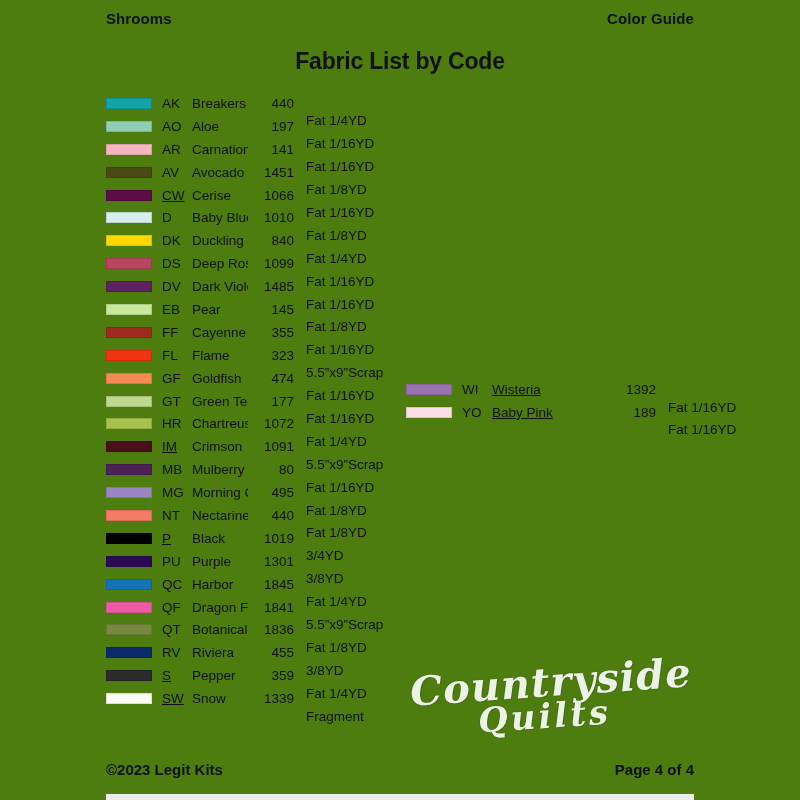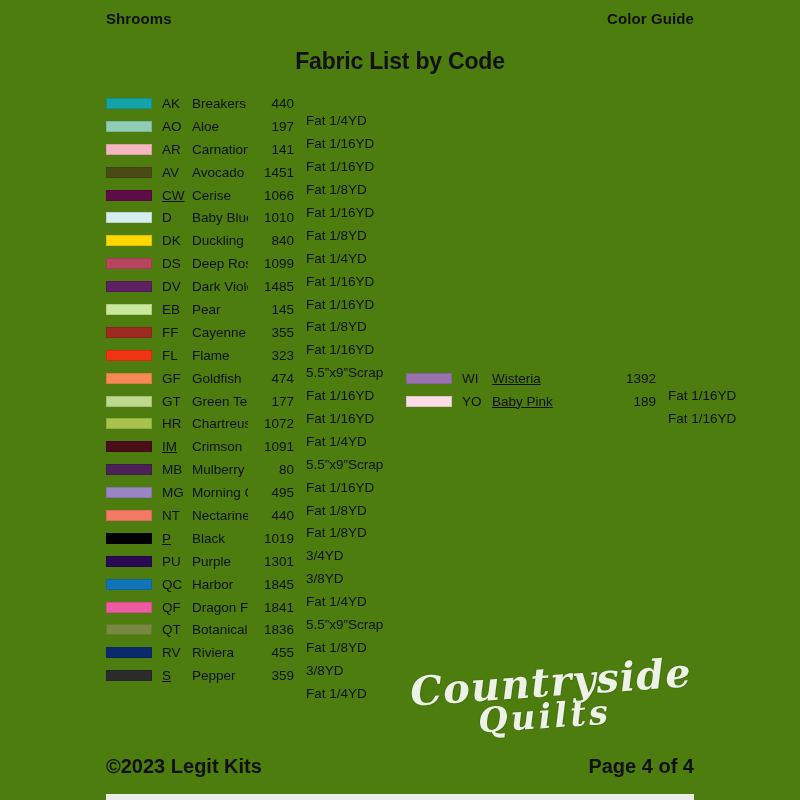--- a/index.html
+++ b/index.html
@@ -145,21 +145,21 @@
   .footer {
     position: absolute;
     bottom: 22px;
     left: 106px;
     right: 106px;
     display: flex;
     justify-content: space-between;
     align-items: baseline;
   }
   .footer-left, .footer-right {
-    font-size: 20px;
+    font-size: 15px;
     font-weight: bold;
     color: #111;
   }
   .bottom-strip {
     position: absolute;
     left: 106px;
     bottom: 0px;
     width: 588px;
     height: 6px;
     background: #ececec;
@@ -354,20 +354,27 @@
           <div class="sku">455</div>
           <div class="cut">3/8YD</div>
         </div>
         <div class="row">
           <div class="swatch" style="background: rgb(43, 43, 43);"></div>
           <div class="code underline">S</div>
           <div class="name">Pepper</div>
           <div class="sku">359</div>
           <div class="cut">Fat 1/4YD</div>
         </div>
+        <div class="row">
+          <div class="swatch" style="background: rgb(253, 252, 247);"></div>
+          <div class="code underline">SW</div>
+          <div class="name">Snow</div>
+          <div class="sku">1339</div>
+          <div class="cut">Fragment</div>
+        </div>
       </div>
     <div class="col col-right">
         <div class="row">
           <div class="swatch" style="background: rgb(155, 114, 176);"></div>
           <div class="code">WI</div>
           <div class="name">Wisteria</div>
           <div class="sku">1392</div>
           <div class="cut">Fat 1/16YD</div>
         </div>
         <div class="row">

